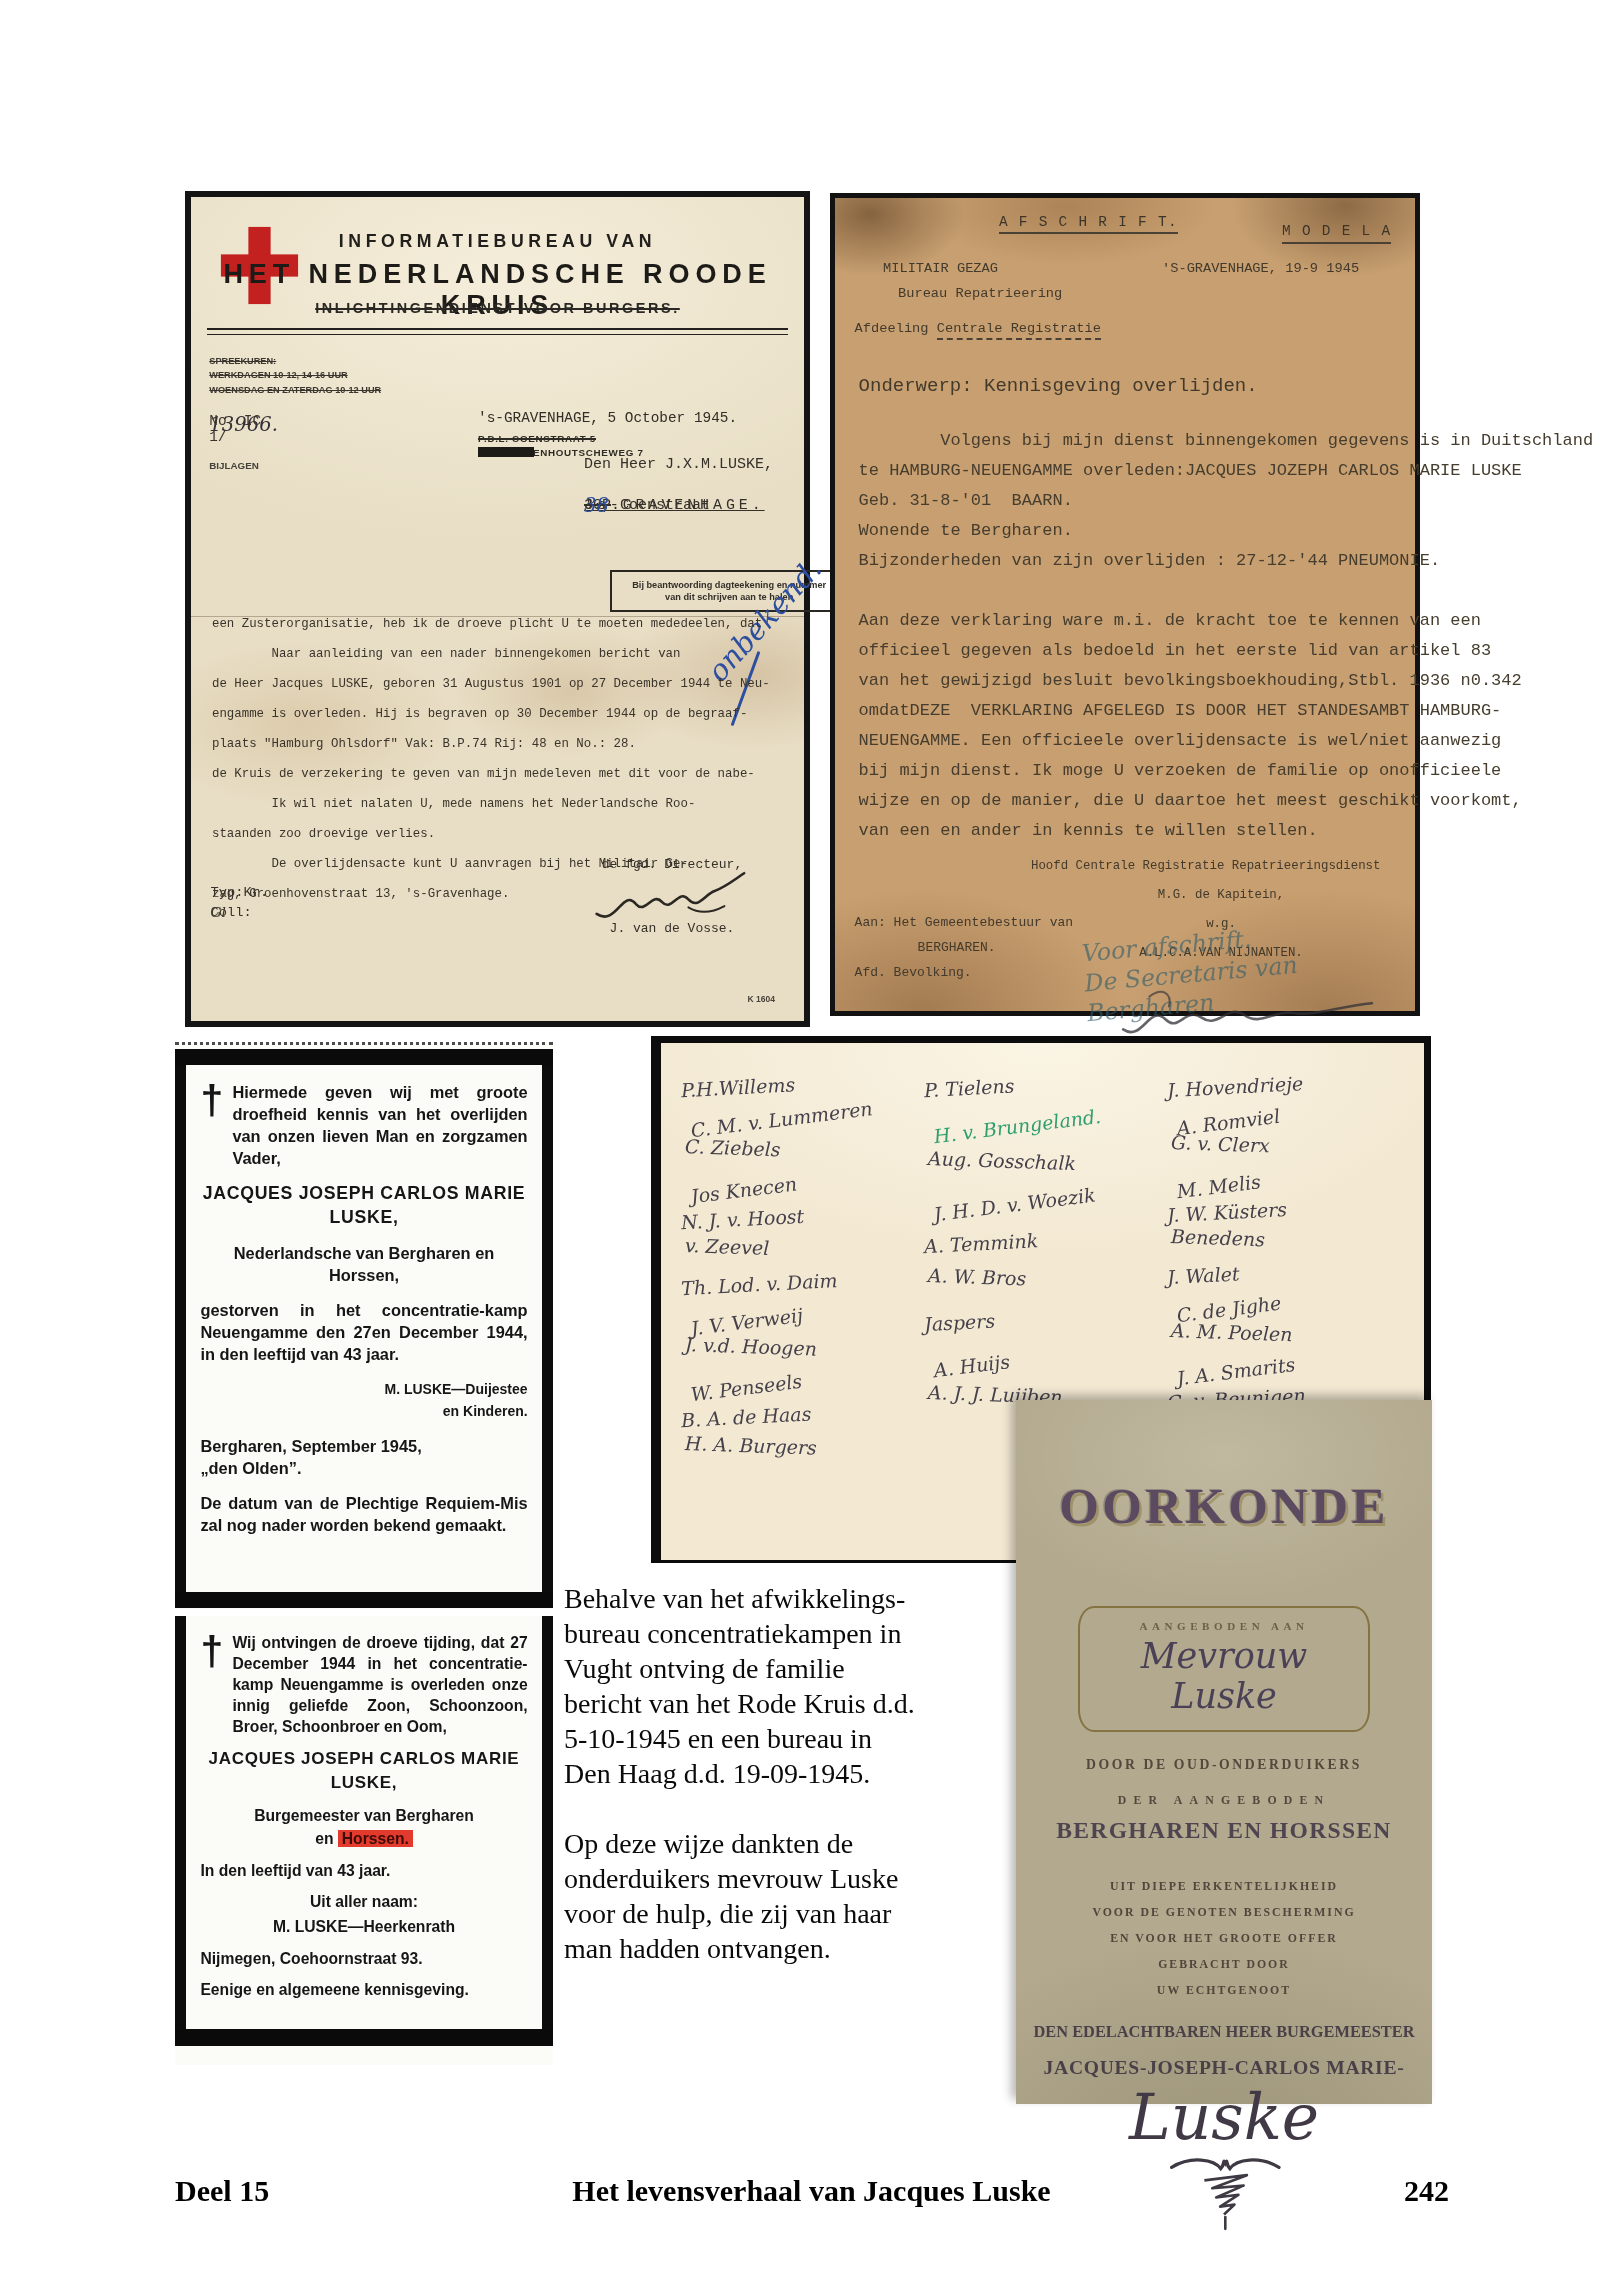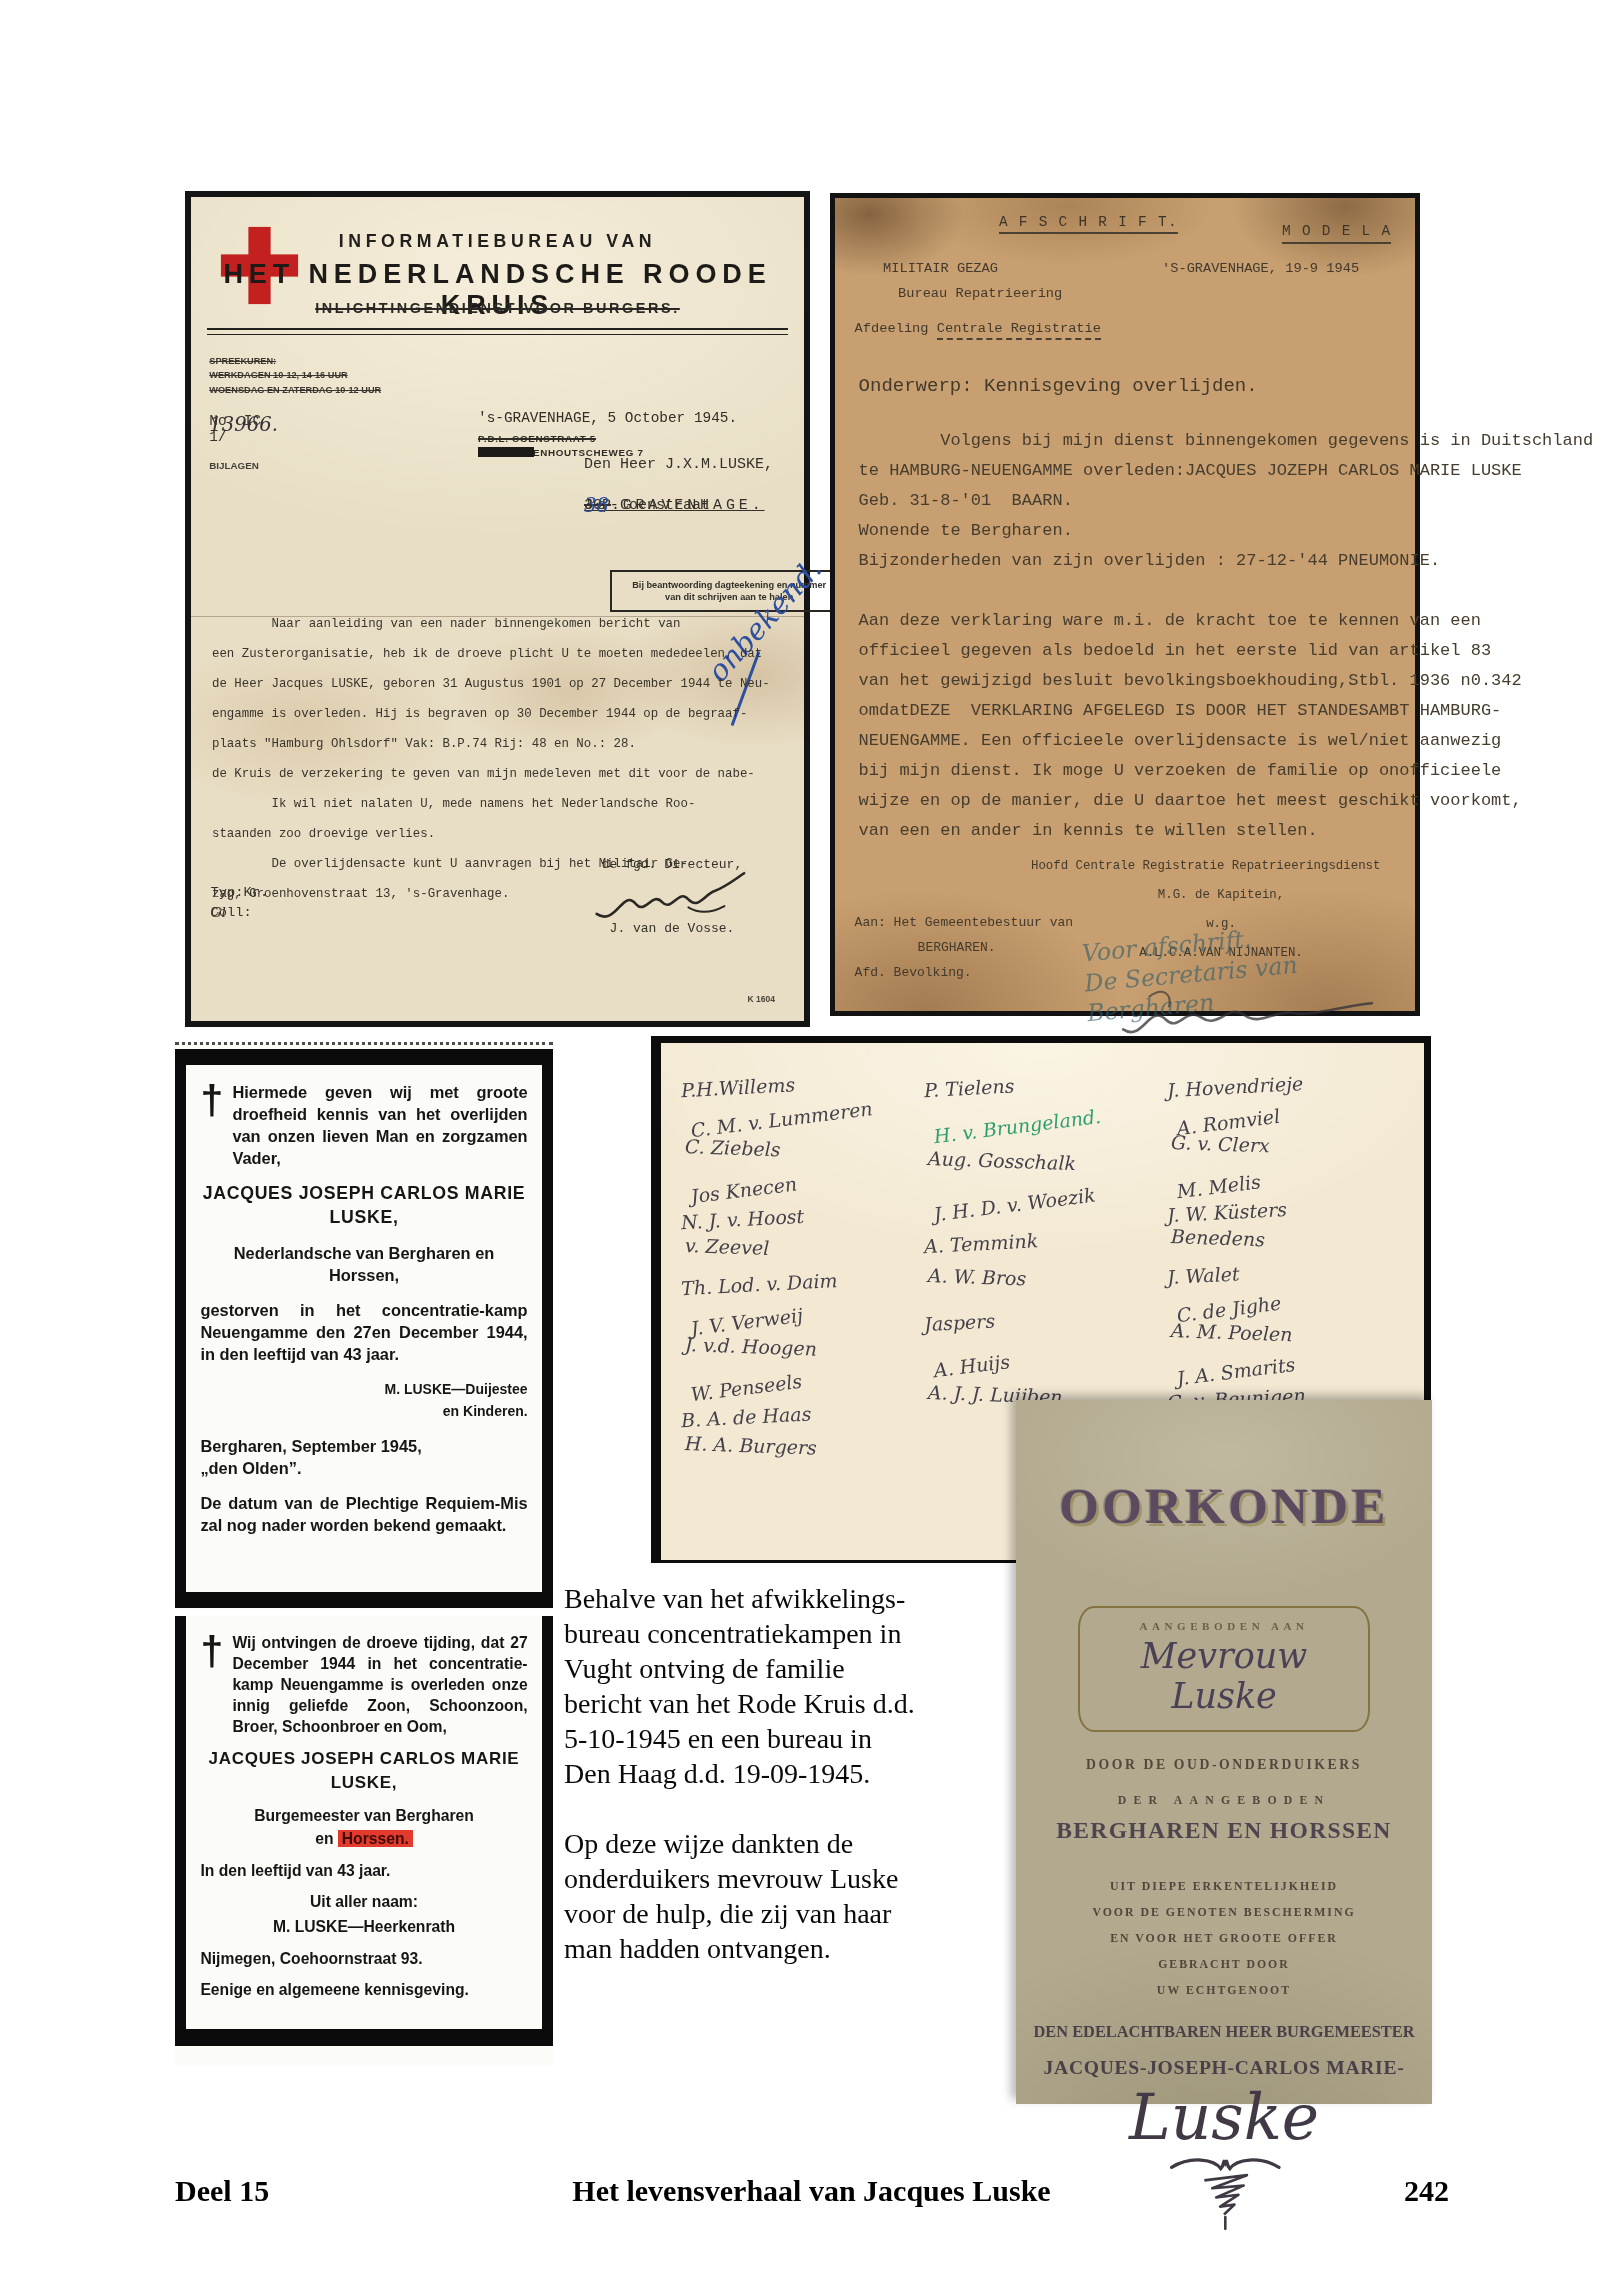--- a/index.html
+++ b/index.html
@@ -194,22 +194,22 @@
       <div>Den Heer J.X.M.LUSKE,</div>
       <div>
           <span>J.P.Coenstraat </span>
           <span class="struck">30,</span> 
           <span class="blue-hand">38</span>
         </div>
       <div class="rc-city">'s-GRAVENHAGE.</div>
     </div>
     <div class="fold"></div>
     <div class="rc-body">
+        <div class="ln">een Zusterorganisatie, heb ik de droeve plicht U te moeten mededeelen, dat</div>
         <div class="ln">        Naar aanleiding van een nader binnengekomen bericht van</div>
-        <div class="ln">een Zusterorganisatie, heb ik de droeve plicht U te moeten mededeelen, dat</div>
         <div class="ln">de Heer Jacques LUSKE, geboren 31 Augustus 1901 op 27 December 1944 te Neu-</div>
         <div class="ln">engamme is overleden. Hij is begraven op 30 December 1944 op de begraaf-</div>
         <div class="ln">plaats "Hamburg Ohlsdorf" Vak: B.P.74 Rij: 48 en No.: 28.</div>
         <div class="ln">de Kruis de verzekering te geven van mijn medeleven met dit voor de nabe-</div>
         <div class="ln">        Ik wil niet nalaten U, mede namens het Nederlandsche Roo-</div>
         <div class="ln">staanden zoo droevige verlies.</div>
         <div class="ln">        De overlijdensacte kunt U aanvragen bij het Militair Ge-</div>
         <div class="ln">zag, Groenhovenstraat 13, 's-Gravenhage.</div>
       </div>
     <div class="rc-signoff">

